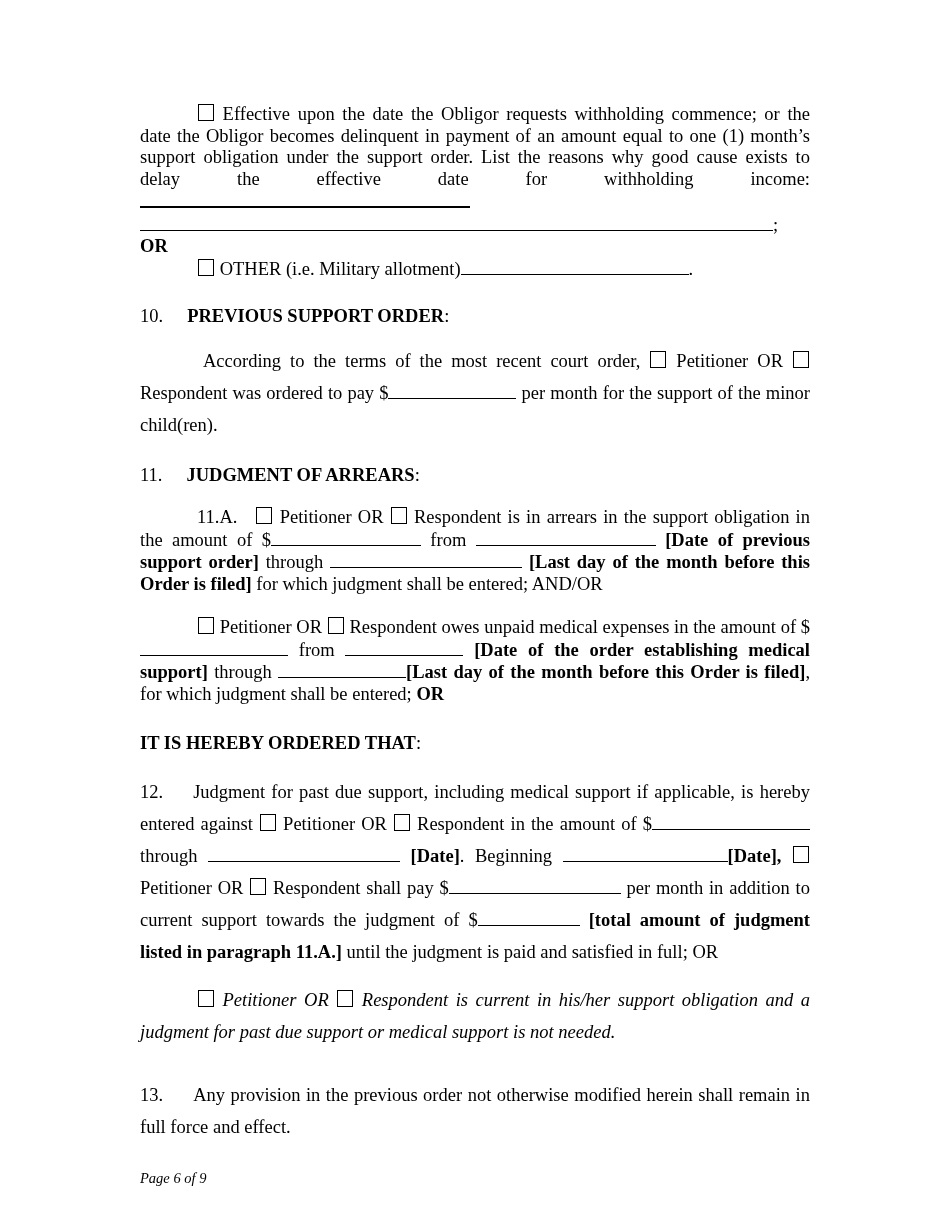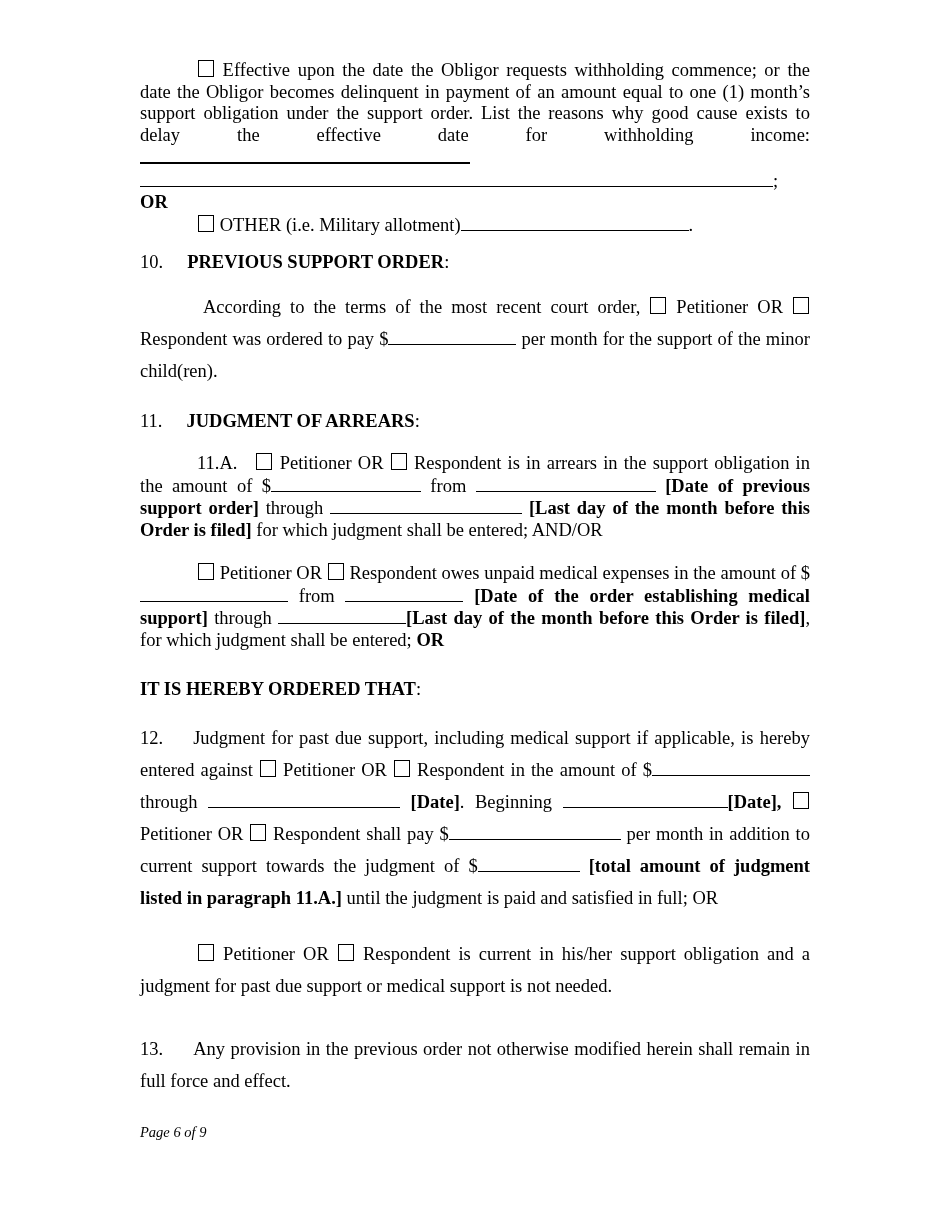--- a/index.html
+++ b/index.html
@@ -2,21 +2,21 @@
 <html><head>
 <meta charset="utf-8">
 <style>
   html,body { margin:0; padding:0; background:#ffffff; }
   .page {
     position:relative;
     width:950px; height:1230px;
     margin:0 auto;
     background:#ffffff;
     box-sizing:border-box;
-    padding:60px 140px 0 140px;
+    padding:104px 140px 0 140px;
     font-family:"Liberation Serif", serif;
     font-size:18.5px;
     color:#000;
     overflow:hidden;
   }
   .para { margin:0; }
   .single { line-height:21.5px; }
   .double { line-height:32px; }
   .justify { text-align:justify; }
   .indent57 { text-indent:57px; }
@@ -36,28 +36,28 @@
     border-bottom:1.4px solid #000;
   }
   .blank.thick { border-bottom-width:2.6px; }
   .sp { display:inline-block; height:1px; }
   .footer {
     font-style:italic;
     font-size:14.5px;
     line-height:19px;
   }
   
-  .blk-heading-previous-support-order { margin-top:16px; }
+  .blk-heading-previous-support-order { margin-top:26px; }
   .blk-para-previous-support-body     { margin-top:17px; }
   .blk-heading-judgment-of-arrears    { margin-top:24px; }
   .blk-para-11a                       { margin-top:21px; }
   .blk-para-medical                   { margin-top:22px; }
   .blk-heading-ordered                { margin-top:28px; }
   .blk-para-12                        { margin-top:21px; }
-  .blk-para-current-obligation        { margin-top:24px; }
+  .blk-para-current-obligation        { margin-top:16px;font-style:italic; }
   .blk-para-13                        { margin-top:31px; }
   .blk-footer-block                   { margin-top:26px; }
 </style>
 </head>
 <body>
 
 <div class="page">
     <p class="para single justify indent57 blk-para-withholding-effective"><span class="cb"></span><span> Effective upon the date the Obligor requests withholding commence; or the date the Obligor becomes delinquent in payment of an amount equal to one (1) month’s support obligation under the support order.  List the reasons why good cause exists to delay the effective date for withholding income:</span><span class="blank thick" style="width: 330px;"></span></p>
     <p class="para single justify blk-line-or"><span class="blank" style="width: 633px;"></span><span>; </span><span class="b">OR</span></p>
     <p class="para single indent57 blk-line-other"><span class="cb"></span><span> OTHER (i.e. Military allotment)</span><span class="blank" style="width: 228px;"></span><span>.</span></p>

